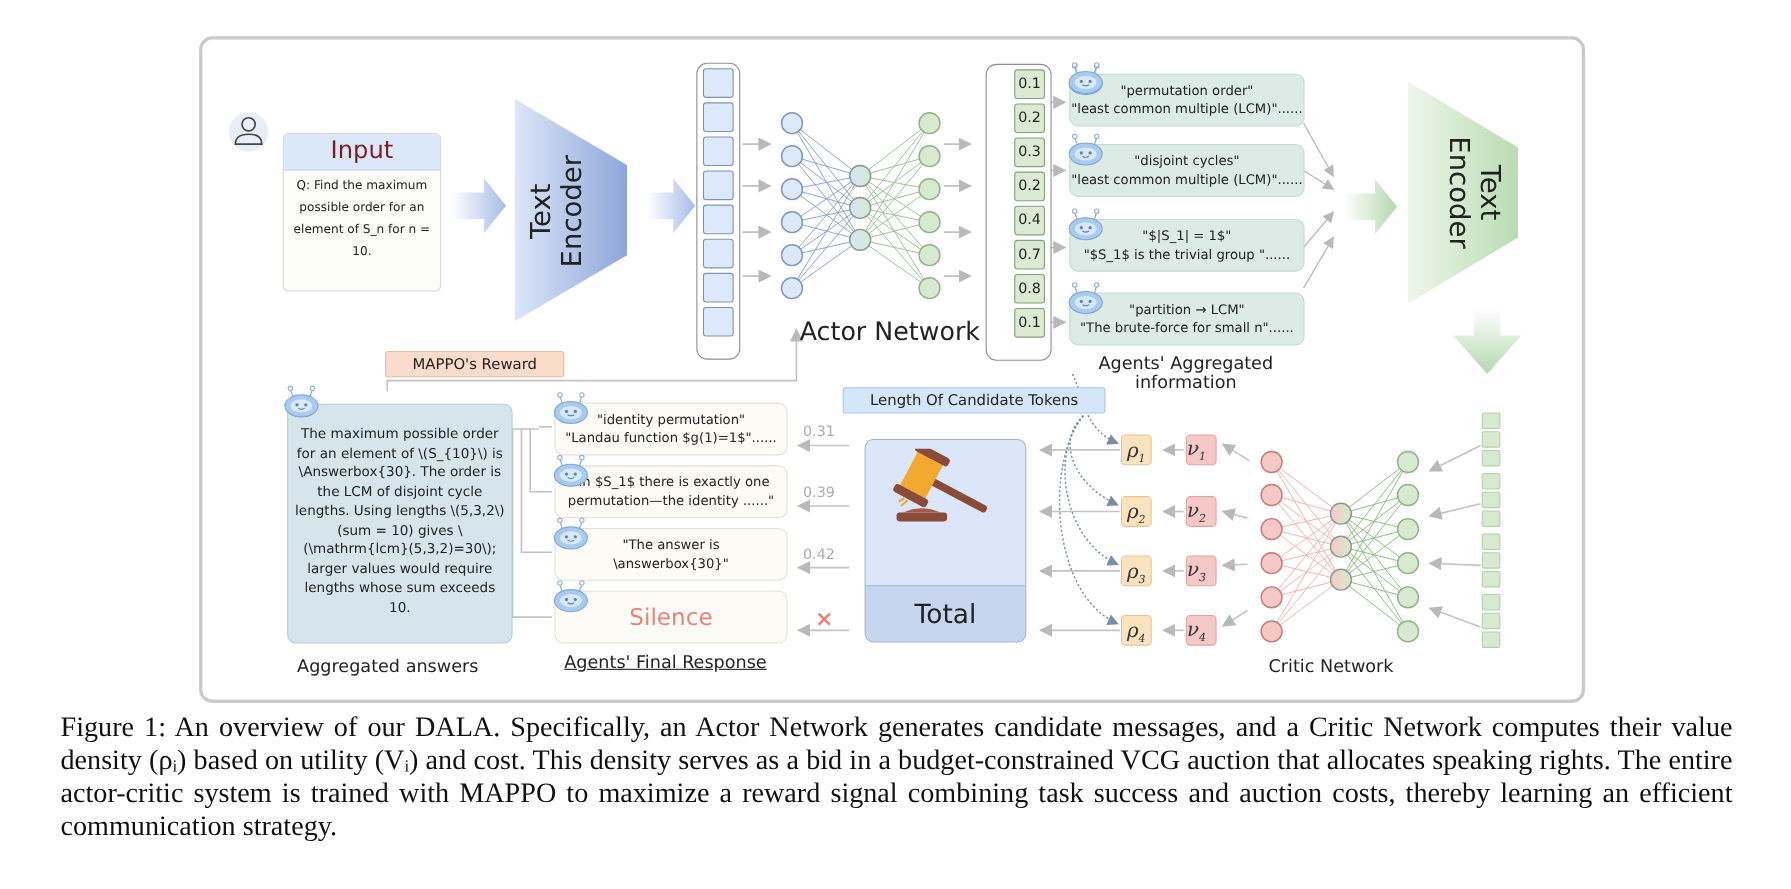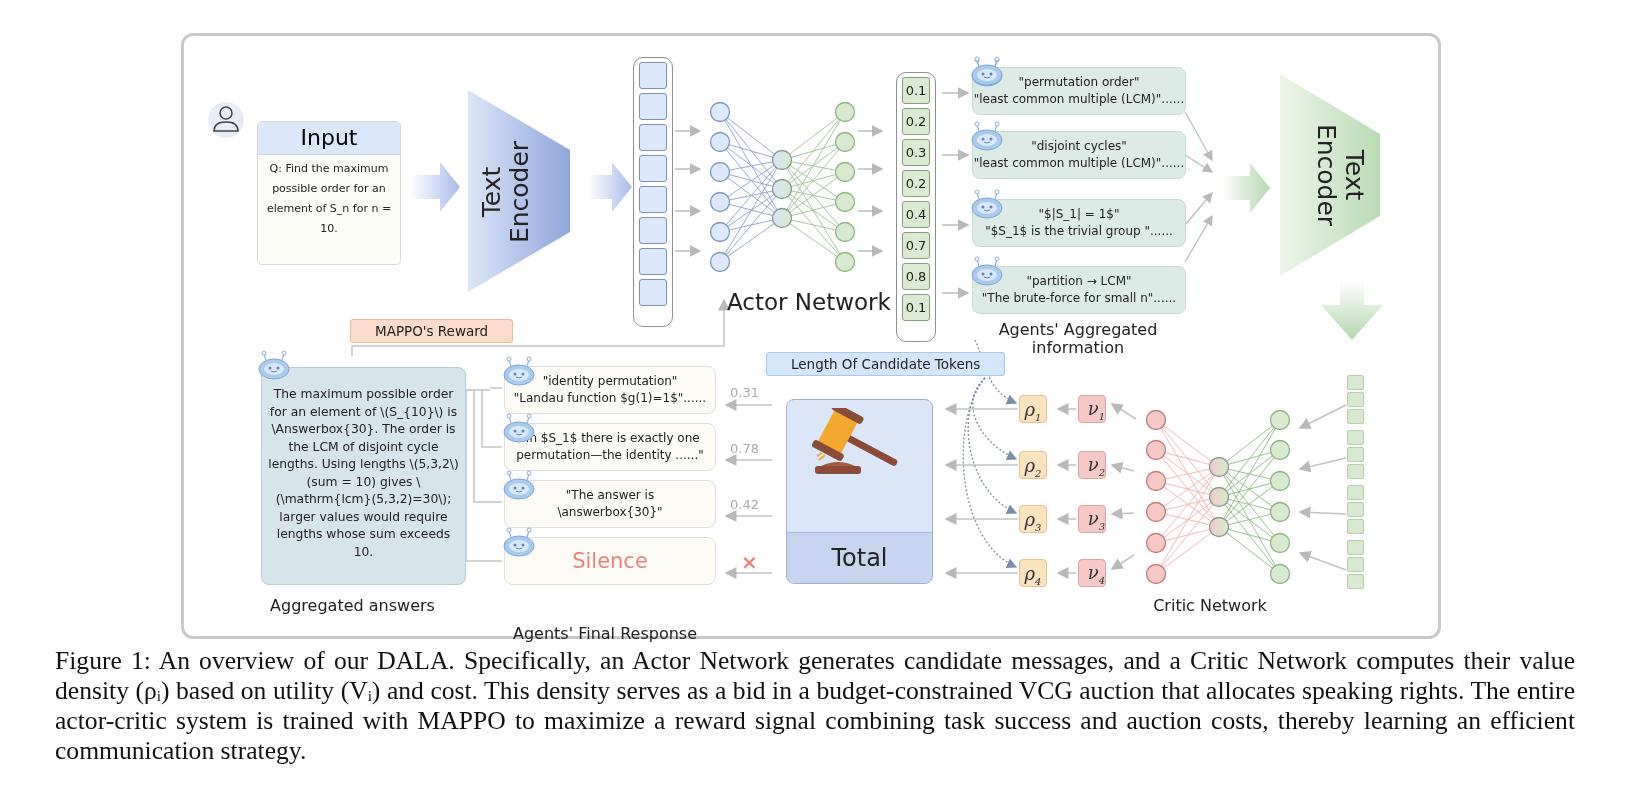--- a/index.html
+++ b/index.html
@@ -2,29 +2,29 @@
 <html><head>
 <meta charset="utf-8">
 <style>
   html,body{margin:0;padding:0;background:#fff;}
   body{width:1628px;height:808px;position:relative;overflow:hidden;font-family:"DejaVu Sans",sans-serif;color:#222;}
   .abs{position:absolute;}
   #frame{position:absolute;left:181px;top:33px;width:1260px;height:606px;border:3px solid #c9c9c9;border-radius:12px;box-sizing:border-box;background:#fff;}
   .caption{position:absolute;left:55px;top:646px;width:1520px;font-family:"Liberation Serif",serif;font-size:25.6px;line-height:30px;text-align:justify;text-align-last:left;color:#111;}
   .lbl{font-size:16px;color:#222;text-align:center;white-space:nowrap;}
   .inputcard{left:257px;top:121px;width:142px;height:142px;border:1px solid #d8d8d8;border-radius:5px;background:#fdfdf8;overflow:hidden;}
-  .inputcard .hd{height:32px;background:#dbe8fb;border-bottom:1px solid #c4d4ee;text-align:center;font-size:22px;line-height:32px;color:#000000;}
+  .inputcard .hd{height:32px;background:#dbe8fb;border-bottom:1px solid #c4d4ee;text-align:center;font-size:22px;line-height:32px;color:#7f1d1d;}
   .inputcard .bd{padding:4px 4px;font-size:11px;line-height:20px;text-align:center;color:#222;}
   .cand{width:212px;height:46px;background:#dcebe5;border:1px solid #c6dbd2;border-radius:8px;font-size:12px;line-height:17px;text-align:center;display:flex;flex-direction:column;justify-content:center;color:#222;white-space:nowrap;}
   .resp{width:210px;height:46px;background:#fcfbf5;border:1px solid #e2e0d6;border-radius:8px;font-size:12px;line-height:17px;text-align:center;display:flex;flex-direction:column;justify-content:center;color:#222;}
   .agg{left:261px;top:367px;width:205px;height:218px;background:#d6e4ec;border:1px solid #b8cbd6;border-radius:8px;font-size:12.3px;line-height:17.5px;text-align:center;padding:18px 4px 0 4px;box-sizing:border-box;color:#222;}
   .pill{height:22px;line-height:22px;padding:0 24px;font-size:13.5px;border-radius:3px;white-space:nowrap;}
   .rho{width:28px;height:28px;background:#fbe3bf;border:1px solid #e6c48e;border-radius:4px;font-family:"DejaVu Serif",serif;font-style:italic;font-size:18px;line-height:27px;text-align:center;color:#333;box-sizing:border-box;}
   .rho sub,.nu sub{font-size:10px;}
-  .nu{width:28px;height:28px;background:#f6c8c6;border:1px solid #dea4a2;border-radius:4px;font-family:"DejaVu Serif",serif;font-style:italic;font-size:18px;line-height:26px;text-align:right;color:#333;box-sizing:border-box;}
+  .nu{width:28px;height:28px;background:#f6c8c6;border:1px solid #dea4a2;border-radius:4px;font-family:"DejaVu Serif",serif;font-style:italic;font-size:18px;line-height:26px;text-align:left;color:#333;box-sizing:border-box;}
   .score{font-size:13px;color:#aaa;}
   .vcg{left:786px;top:399px;width:145px;height:183px;border:1px solid #9fb2cc;border-radius:8px;background:#dbe6f8;overflow:hidden;}
   .vcg .top{height:132px;position:relative;}
   .vcg .bot{height:51px;background:#c7d6ee;border-top:1px solid #a9bcd7;text-align:center;font-size:24px;line-height:50px;color:#222;}
   .vcg .title{position:absolute;left:0;right:0;top:82px;text-align:center;font-size:21px;line-height:21px;color:#222;}
   .tokcol{border:1px solid #8f8f8f;border-radius:10px;background:#fff;}
   .tok{width:28px;height:27px;border:1px solid #7f92ad;border-radius:3px;background:#dce8fb;margin:4px auto 0 auto;box-sizing:border-box;}
   .val{width:28px;height:27px;border:1px solid #84a07a;border-radius:3px;background:#dbead3;margin:4px auto 0 auto;box-sizing:border-box;font-size:13px;line-height:25px;text-align:center;color:#222;}
   .gtok{width:17px;height:15px;border:1px solid #b4cfaa;border-radius:2px;background:#d7ead0;box-sizing:border-box;}
 </style>
@@ -292,21 +292,21 @@
   <div class="tok"></div>
   <div class="tok"></div>
   <div class="tok"></div>
   <div class="tok"></div>
   <div class="tok"></div>
   <div class="tok"></div>
 </div>
 
 <div class="abs lbl" style="left:727px;top:289px;width:130px;font-size:23px;">Actor Network</div>
 
-<div class="abs tokcol" id="probCol" style="left:896px;top:72px;width:38px;height:268px;">
+<div class="abs tokcol" id="probCol" style="left:896px;top:58px;width:38px;height:268px;padding-left:20px;">
     <div class="val">0.1</div>
     <div class="val">0.2</div>
     <div class="val">0.3</div>
     <div class="val">0.2</div>
     <div class="val">0.4</div>
     <div class="val">0.7</div>
     <div class="val">0.8</div>
     <div class="val">0.1</div>
   </div>
 
@@ -381,42 +381,42 @@
         <rect x="10" y="4" width="34" height="8" rx="3" fill="#8a4b38"></rect>
         <rect x="10" y="46" width="34" height="8" rx="3" fill="#8a4b38"></rect>
       </g>
       <path d="M10,52 L16,47 M8,48 L13,45" stroke="#f3a830" stroke-width="2"></path>
     </svg>
   </div>
   <div class="bot">Total budget</div>
 </div>
 
 <div class="abs score" style="left:730px;top:385px;">0.31</div>
-<div class="abs score" style="left:730px;top:441px;">0.78</div>
+<div class="abs score" style="left:730px;top:441px;">0.39</div>
 <div class="abs score" style="left:730px;top:497px;">0.42</div>
 <div class="abs" style="left:741px;top:550px;color:#e8837a;font-size:20px;font-weight:bold;">×</div>
 
 <div id="respWrap">
     <div class="abs resp" style="left: 504px; top: 366px;">
       <div>"identity permutation"</div>
       <div>"Landau function $g(1)=1$"......</div>
     </div>
     <div class="abs resp" style="left: 504px; top: 423px;">
       <div>"In $S_1$ there is exactly one</div>
       <div>permutation—the identity ......"</div>
     </div>
     <div class="abs resp" style="left: 504px; top: 480px;">
       <div>"The answer is</div>
       <div>\answerbox{30}"</div>
     </div>
     <div class="abs resp" style="left: 504px; top: 537px;">
       <div style="color:#e8837a;font-size:21px;">Silence</div>
     </div>
   </div>
-<div class="abs lbl" style="left:500px;top:624px;width:210px;">Agents' Final Response</div>
+<div class="abs lbl" style="left:500px;top:592px;width:210px;text-decoration:underline;">Agents' Final Response</div>
 
 <div class="abs agg">
   <div>The maximum possible order for an element of \(S_{10}\) is \Answerbox{30}. The order is the LCM of disjoint cycle lengths. Using lengths \(5,3,2\) (sum = 10) gives \(\mathrm{lcm}(5,3,2)=30\); larger values would require lengths whose sum exceeds 10.</div>
 </div>
 <div class="abs lbl" style="left:261px;top:596px;width:183px;">Aggregated answers</div>
 
 <div class="abs lbl" style="left:1135px;top:596px;width:150px;">Critic Network</div>
 
 <div class="caption">Figure 1: An overview of our DALA. Specifically, an Actor Network generates candidate messages, and a Critic Network computes their value density (ρᵢ) based on utility (Vᵢ) and cost. This density serves as a bid in a budget-constrained VCG auction that allocates speaking rights. The entire actor-critic system is trained with MAPPO to maximize a reward signal combining task success and auction costs, thereby learning an efficient communication strategy.</div>
 

